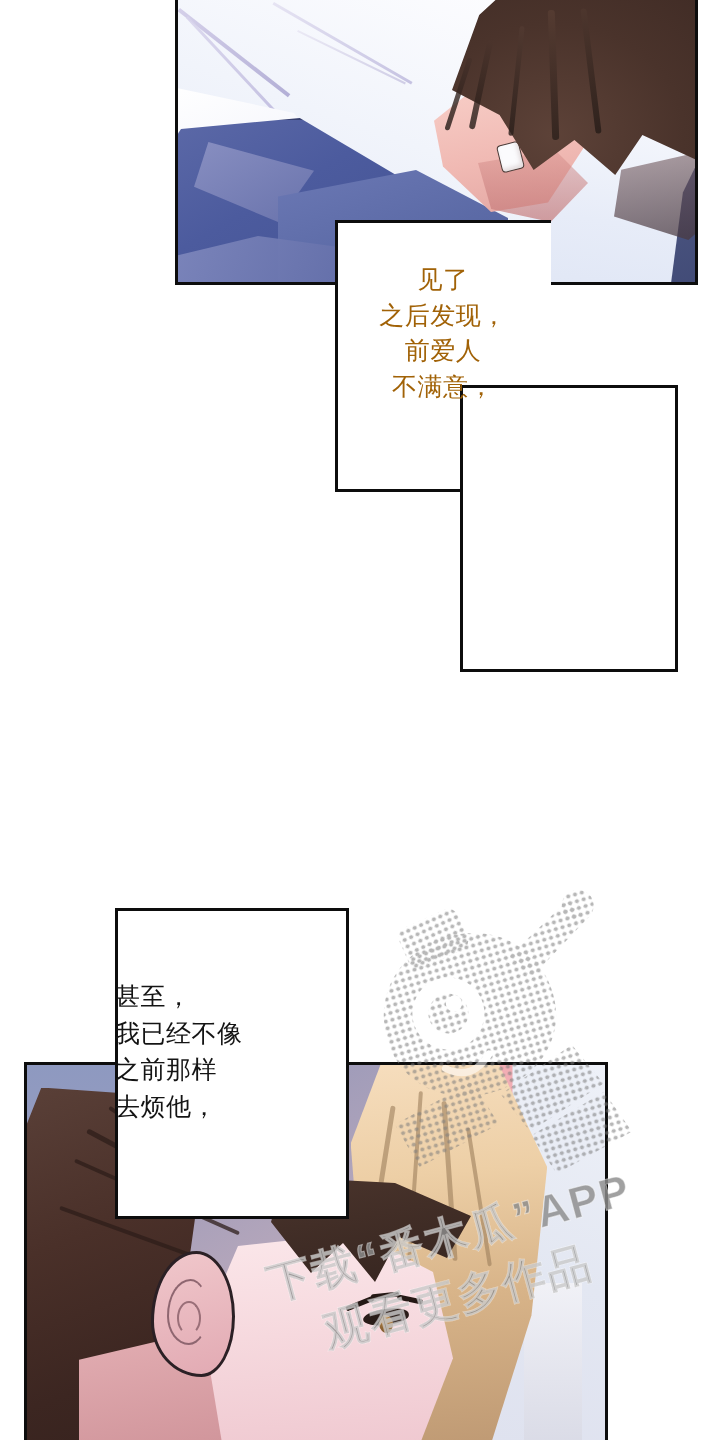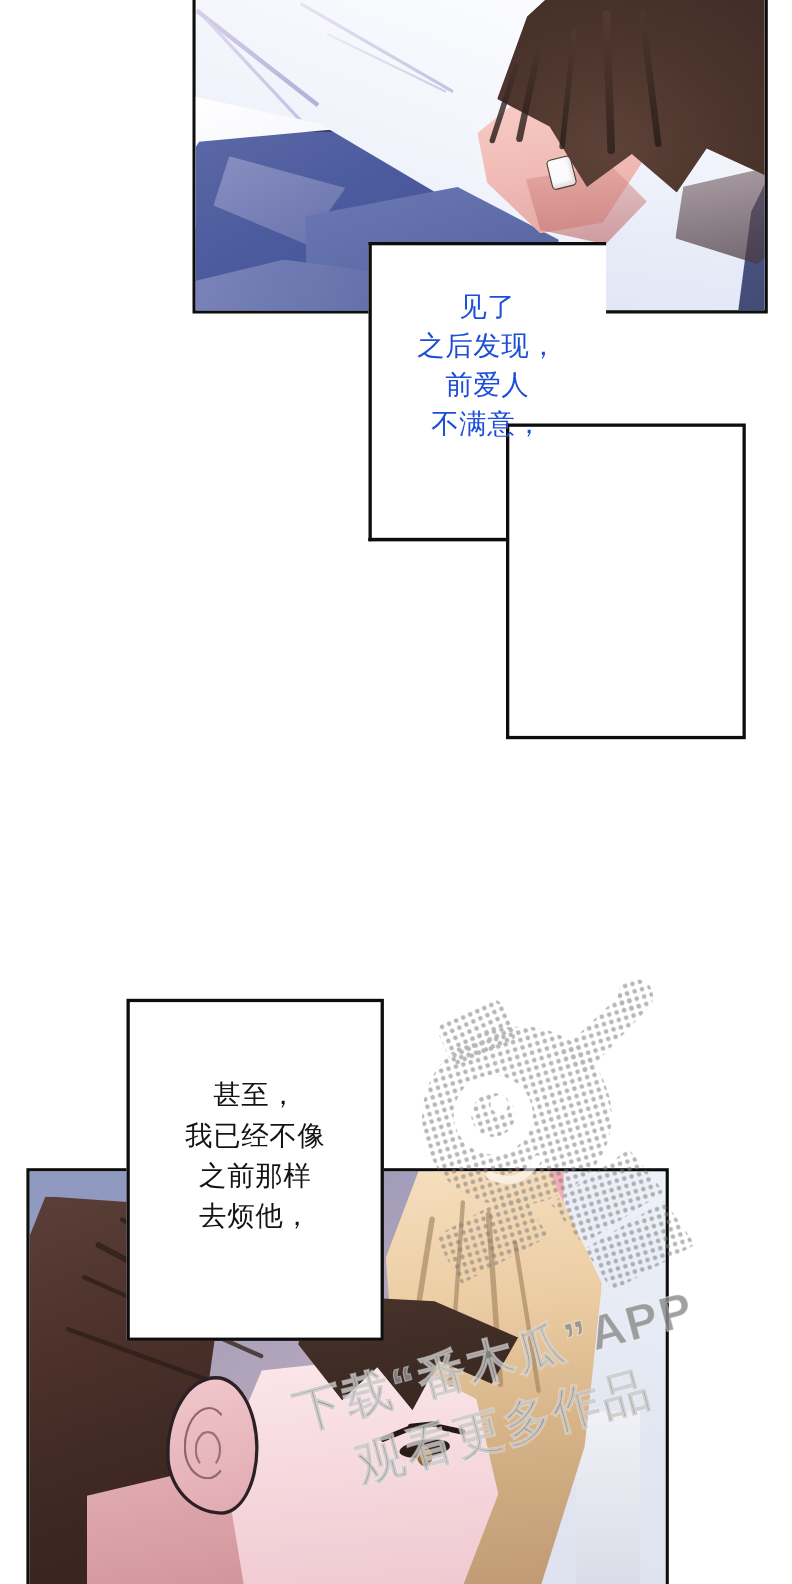--- a/index.html
+++ b/index.html
@@ -91,21 +91,21 @@
   #bubble-1{
     position:absolute;left:335px;top:220px;width:128px;height:272px;
     background:#ffffff;border:3px solid #0d0d0d;box-sizing:border-box;border-right:none;
   }
   #bubble-1-ext{
     position:absolute;left:460px;top:220px;width:91px;height:168px;
     background:#ffffff;border-top:3px solid #0d0d0d;box-sizing:border-box;
   }
   .b1-text{
     position:absolute;left:335px;top:262px;width:216px;
-    text-align:center;color:#1d4ed8;font-size:25px;line-height:1.42;
+    text-align:center;color:#a16207;font-size:25px;line-height:1.42;
     letter-spacing:.5px;white-space:pre-line;z-index:6;
   }
   
   #bubble-1-close{position:absolute;left:460px;top:385px;width:3px;height:110px;background:#0d0d0d;}
   #bubble-1-bottom{position:absolute;left:335px;top:489px;width:128px;height:3px;background:#0d0d0d;}
 
   
   #bubble-2{
     position:absolute;left:460px;top:385px;width:218px;height:287px;
     background:#ffffff;border:3px solid #0d0d0d;box-sizing:border-box;
@@ -116,21 +116,21 @@
     letter-spacing:.5px;white-space:pre-line;z-index:6;
   }
 
   
   #bubble-3{
     position:absolute;left:115px;top:908px;width:234px;height:311px;
     background:#ffffff;border:3px solid #0d0d0d;box-sizing:border-box;z-index:8;
   }
   .b3-text{
     position:absolute;left:115px;top:978px;width:234px;
-    text-align:center;color:#141414;font-size:25px;line-height:1.46;
+    text-align:left;color:#141414;font-size:25px;line-height:1.46;
     letter-spacing:.5px;white-space:pre-line;z-index:9;
   }
 
   
   #panel-bottom{left:24px;top:1062px;width:584px;height:381px;z-index:4;}
   .art-bot{position:absolute;inset:0;
     background:linear-gradient(150deg,#9aa3c4 0%,#9c9ab9 22%,#b6a7bb 48%,#d9c2c4 72%,#f0dede 100%);}
   .bg-wall{position:absolute;left:0;top:0;width:26%;height:100%;
     background:linear-gradient(180deg,#8e99c0 0%,#a0a0c0 55%,#b4a6bb 100%);}
   .bg-window{position:absolute;left:1%;top:36%;width:9%;height:34%;

